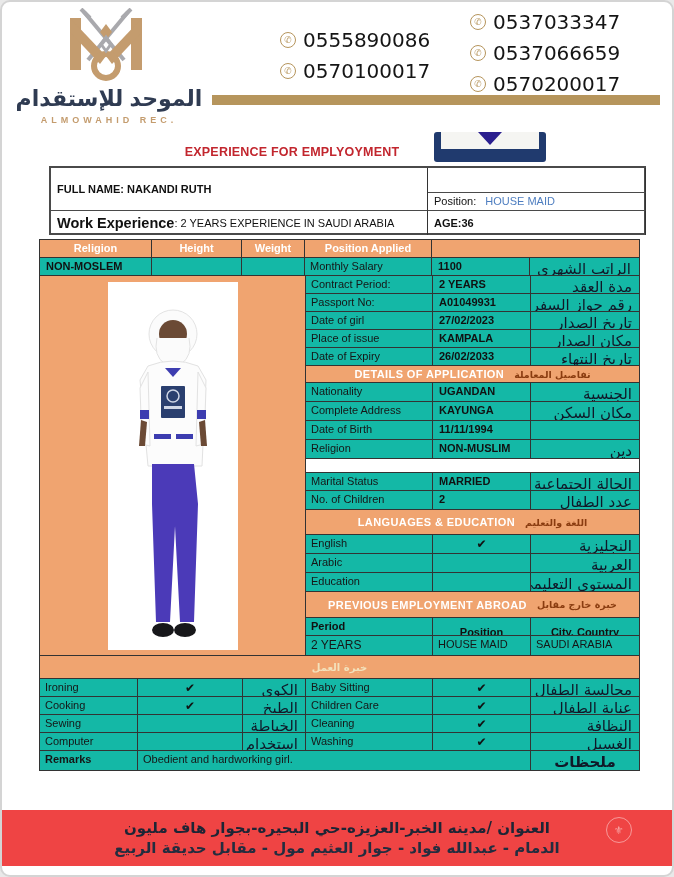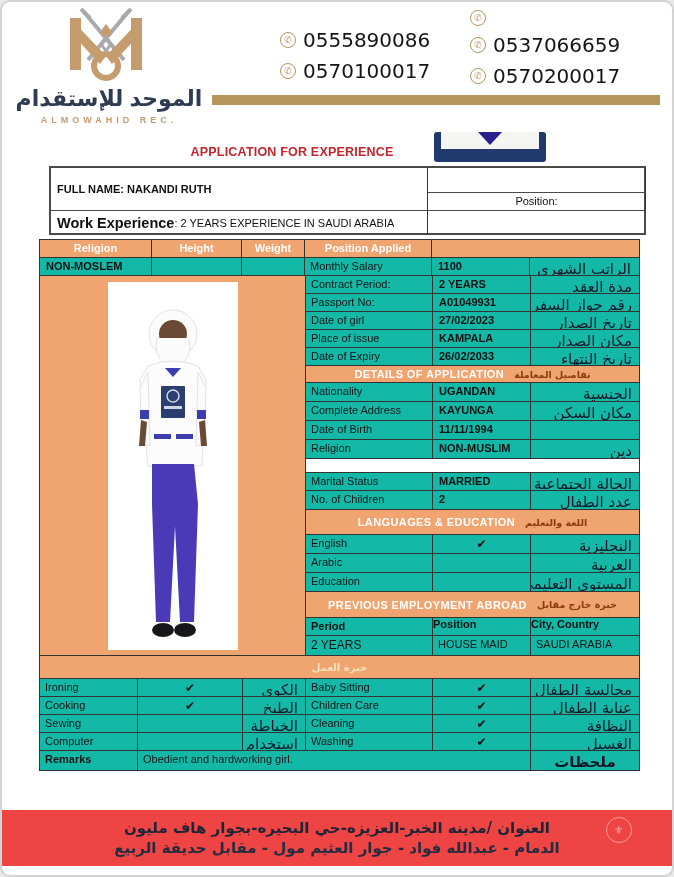--- a/index.html
+++ b/index.html
@@ -33,21 +33,21 @@
                border-top:13px solid #2b1f8f; }
 
   
   .name-table { position:absolute; left:47px; top:164px; width:597px; height:69px;
                 border:2px solid #4a4a4a; background:#fff; }
   .name-table .cell { position:absolute; font-size:11px; padding:2px 6px; }
   .nt-name { left:0; top:0; width:377px; height:43px; border-right:1.5px solid #4a4a4a;
              border-bottom:1.5px solid #4a4a4a; font-weight:bold; display:flex; align-items:center; }
   .nt-empty { left:377px; top:0; width:218px; height:25px; border-bottom:1px solid #4a4a4a; }
   .nt-pos { left:377px; top:25px; width:218px; height:18px; border-bottom:1.5px solid #4a4a4a;
-            display:flex; align-items:center; gap:9px;flex-direction:column; }
+            display:flex; gap:9px; }
   .nt-pos .pos-val { color:#4e7ec0; }
   .nt-we { left:0; top:43px; width:377px; height:24px; border-right:1.5px solid #4a4a4a;
            display:flex; align-items:center; }
   .nt-we .we-big { font-size:14.5px; font-weight:bold; }
   .nt-age { left:377px; top:43px; width:218px; height:24px; display:flex; align-items:center; font-weight:bold; }
 
   
   .main-table { position:absolute; left:37px; top:237px; width:601px; border:1px solid #333; background:#14b8a6; }
   .row { display:flex; border-bottom:1px solid #333; }
   .row.noline { border-bottom:none; }
@@ -68,21 +68,21 @@
   .photo { position:absolute; left:68px; top:6px; width:130px; height:368px; background:#fff; }
   .sec-hdr { display:flex; align-items:center; justify-content:center; gap:10px;
              background:#f0a470; border-bottom:1px solid #333; }
   .sec-en { color:#fff; font-weight:bold; font-size:11px; letter-spacing:.4px; }
   .sec-ar { color:#8a3c10; font-weight:bold; font-size:9.5px; direction:rtl;
             font-family:"DejaVu Sans",sans-serif; }
   .gap-row { height:13px; background:#fff; }
   .bt { border-top:1px solid #333; }
   .chk { font-size:12px; font-weight:bold; text-align:center; padding-top:2px; }
   .pt-h { font-size:11px; font-weight:bold; padding:2px 5px; }
-  .pt-hc { text-align:left; padding:0 0; }
+  .pt-hc { text-align:center; padding:8px 0; }
   .band { height:24px; display:flex; align-items:center; justify-content:center;
           background:#f0a470; border-bottom:1px solid #333; }
   .band .band-ar { color:#f3e2bc; font-weight:bold; font-size:10px; direction:rtl;
                    font-family:"DejaVu Sans",sans-serif; }
   .s1 { width:98px; } .s2 { width:105px; } .s3 { width:63px; }
   .s4 { width:127px; } .s5 { width:98px; } .s6 { width:108px; }
   .r2 { width:393px; }
   .rem-lab { font-weight:bold; }
 
   
@@ -130,48 +130,50 @@
       <span class="phone-num">0555890086</span>
     </div>
     <div class="phone-row">
       <span class="phone-ic">✆</span>
       <span class="phone-num">0570100017</span>
     </div>
   </div>
   <div class="phones-b">
     <div class="phone-row">
       <span class="phone-ic">✆</span>
+      <span class="phone-num">0537033347</span>
     </div>
     <div class="phone-row">
       <span class="phone-ic">✆</span>
       <span class="phone-num">0537066659</span>
     </div>
     <div class="phone-row">
       <span class="phone-ic">✆</span>
       <span class="phone-num">0570200017</span>
     </div>
   </div>
 
-  <div class="doc-title">APPLICATION FOR EXPERIENCE</div>
+  <div class="doc-title">EXPERIENCE FOR EMPLYOYMENT</div>
   <div class="flag">
     <div class="inner"></div>
     <div class="tri"></div>
   </div>
 
   <div class="name-table">
     <div class="cell nt-name">FULL NAME: NAKANDI RUTH</div>
     <div class="cell nt-empty"></div>
     <div class="cell nt-pos">
       <span>Position:</span>
       <span class="pos-val">HOUSE MAID</span>
     </div>
     <div class="cell nt-we">
       <span class="we-big">Work Experience</span>
       <span>: 2 YEARS EXPERIENCE IN SAUDI ARABIA</span>
     </div>
+    <div class="cell nt-age">AGE:36</div>
   </div>
 
   <div class="main-table">
 
     <div class="row h18">
       <div class="cell cA orange hdr-cell">Religion</div>
       <div class="cell cB orange hdr-cell">Height</div>
       <div class="cell cC orange hdr-cell">Weight</div>
       <div class="cell c1 orange hdr-cell">Position Applied</div>
       <div class="cell orange last" style="flex:1"></div>

